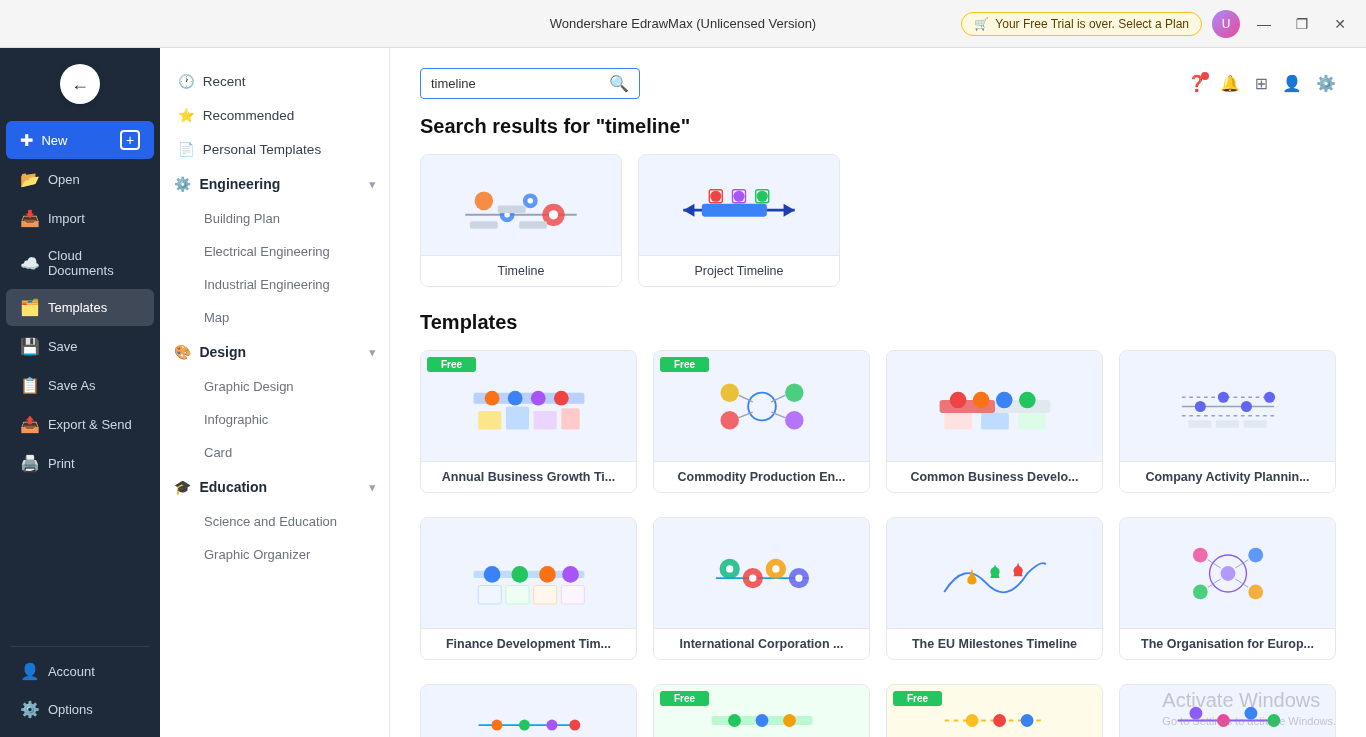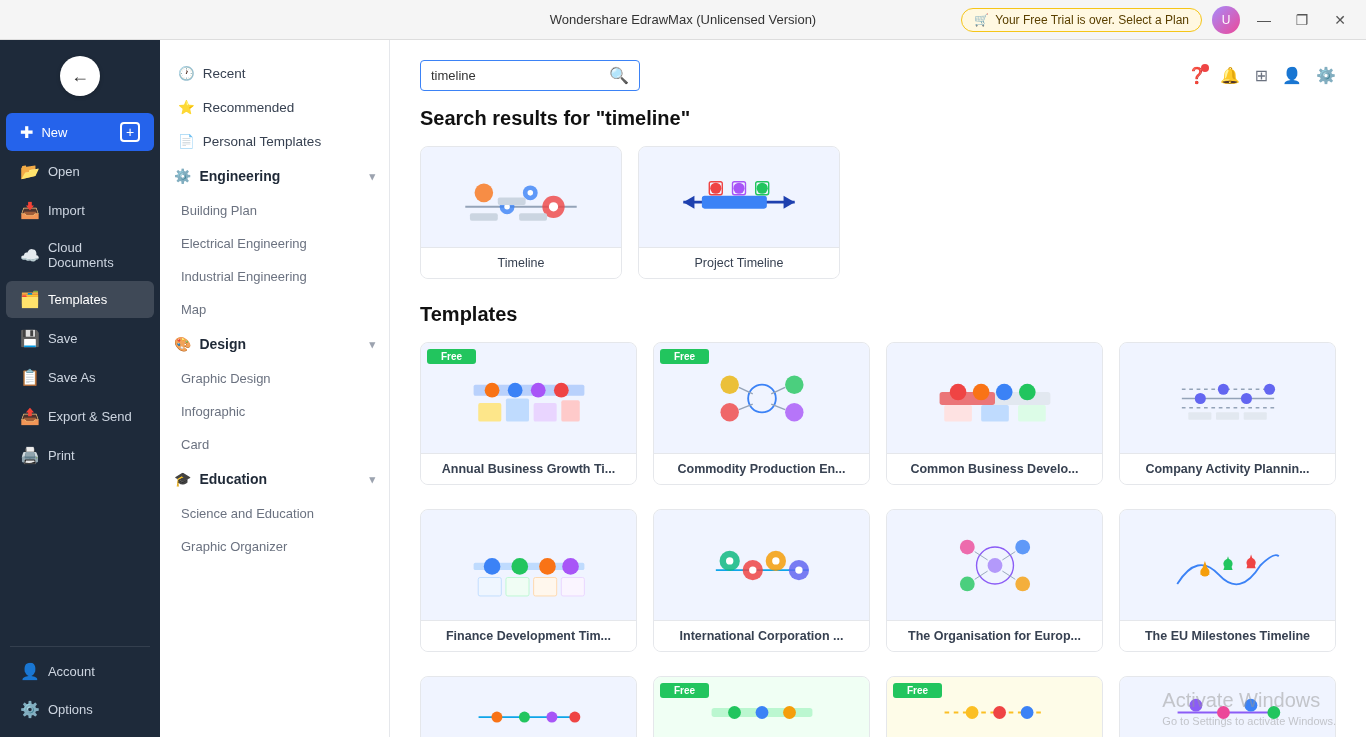--- a/index.html
+++ b/index.html
@@ -1,20 +1,20 @@
 <!DOCTYPE html>
 <html><head>
   <meta charset="utf-8">
   <style>
     * { box-sizing: border-box; margin: 0; padding: 0; }
     body { font-family: 'Segoe UI', sans-serif; background: #f0f4f8; width: 1366px; height: 737px; overflow: hidden; display: flex; flex-direction: column; }
 
     
     .titlebar {
-      height: 40px;
+      height: 48px;
       background: #f5f5f5;
       display: flex;
       align-items: center;
       justify-content: space-between;
       padding: 0 12px;
       border-bottom: 1px solid #ddd;
       flex-shrink: 0;
     }
     .titlebar-center {
       position: absolute;
@@ -127,21 +127,21 @@
       cursor: pointer;
     }
     .mid-item.section-header {
       font-weight: 600;
       font-size: 14px;
       color: #1f2937;
       justify-content: space-between;
       padding: 10px 14px 10px 14px;
     }
     .mid-item.sub-item {
-      padding-left: 21px;
+      padding-left: 44px;
       font-size: 13px;
       color: #6b7280;
     }
     .chevron { font-size: 11px; color: #9ca3af; }
 
     
     .content-area {
       flex: 1;
       background: white;
       overflow-y: auto;
@@ -617,49 +617,49 @@
             <circle cx="80" cy="40" r="4" fill="white"></circle>
             <circle cx="105" cy="50" r="4" fill="white"></circle>
           </svg>
         </div>
         <div class="template-label">International Corporation ...</div>
       </div>
 
       <div class="template-card">
         <div class="template-thumb">
           <svg viewBox="0 0 130 90" width="120" height="85">
+            <path d="M10,65 Q32,30 55,55 Q78,80 100,45 Q115,30 120,35" stroke="#3b82f6" stroke-width="2" fill="none"></path>
+            <polygon points="35,55 40,40 45,55" fill="#f59e0b"></polygon>
+            <polygon points="60,50 65,35 70,50" fill="#22c55e"></polygon>
+            <polygon points="85,48 90,33 95,48" fill="#ef4444"></polygon>
+            <circle cx="40" cy="52" r="5" fill="#f59e0b"></circle>
+            <circle cx="65" cy="43" r="5" fill="#22c55e"></circle>
+            <circle cx="90" cy="42" r="5" fill="#ef4444"></circle>
+          </svg>
+        </div>
+        <div class="template-label">The EU Milestones Timeline</div>
+      </div>
+
+      <div class="template-card">
+        <div class="template-thumb">
+          <svg viewBox="0 0 130 90" width="120" height="85">
             <circle cx="65" cy="45" r="20" fill="none" stroke="#8b5cf6" stroke-width="1.5"></circle>
             <circle cx="65" cy="45" r="8" fill="#8b5cf6" opacity="0.6"></circle>
             <circle cx="35" cy="25" r="8" fill="#ec4899" opacity="0.8"></circle>
             <circle cx="95" cy="25" r="8" fill="#3b82f6" opacity="0.8"></circle>
             <circle cx="35" cy="65" r="8" fill="#22c55e" opacity="0.8"></circle>
             <circle cx="95" cy="65" r="8" fill="#f59e0b" opacity="0.8"></circle>
             <line x1="43" y1="30" x2="57" y2="39" stroke="#94a3b8" stroke-width="1"></line>
             <line x1="87" y1="30" x2="73" y2="39" stroke="#94a3b8" stroke-width="1"></line>
             <line x1="43" y1="60" x2="57" y2="51" stroke="#94a3b8" stroke-width="1"></line>
             <line x1="87" y1="60" x2="73" y2="51" stroke="#94a3b8" stroke-width="1"></line>
           </svg>
         </div>
         <div class="template-label">The Organisation for Europ...</div>
       </div>
-
-      <div class="template-card">
-        <div class="template-thumb">
-          <svg viewBox="0 0 130 90" width="120" height="85">
-            <path d="M10,65 Q32,30 55,55 Q78,80 100,45 Q115,30 120,35" stroke="#3b82f6" stroke-width="2" fill="none"></path>
-            <polygon points="35,55 40,40 45,55" fill="#f59e0b"></polygon>
-            <polygon points="60,50 65,35 70,50" fill="#22c55e"></polygon>
-            <polygon points="85,48 90,33 95,48" fill="#ef4444"></polygon>
-            <circle cx="40" cy="52" r="5" fill="#f59e0b"></circle>
-            <circle cx="65" cy="43" r="5" fill="#22c55e"></circle>
-            <circle cx="90" cy="42" r="5" fill="#ef4444"></circle>
-          </svg>
-        </div>
-        <div class="template-label">The EU Milestones Timeline</div>
-      </div>
     </div>
 
     <div class="template-grid-bottom">
       <div class="template-card-partial">
         <div class="template-thumb-partial">
           <svg viewBox="0 0 130 60" width="120" height="55">
             <line x1="10" y1="35" x2="120" y2="35" stroke="#0ea5e9" stroke-width="2"></line>
             <circle cx="30" cy="35" r="6" fill="#f97316"></circle>
             <circle cx="60" cy="35" r="6" fill="#22c55e"></circle>
             <circle cx="90" cy="35" r="6" fill="#a855f7"></circle>

